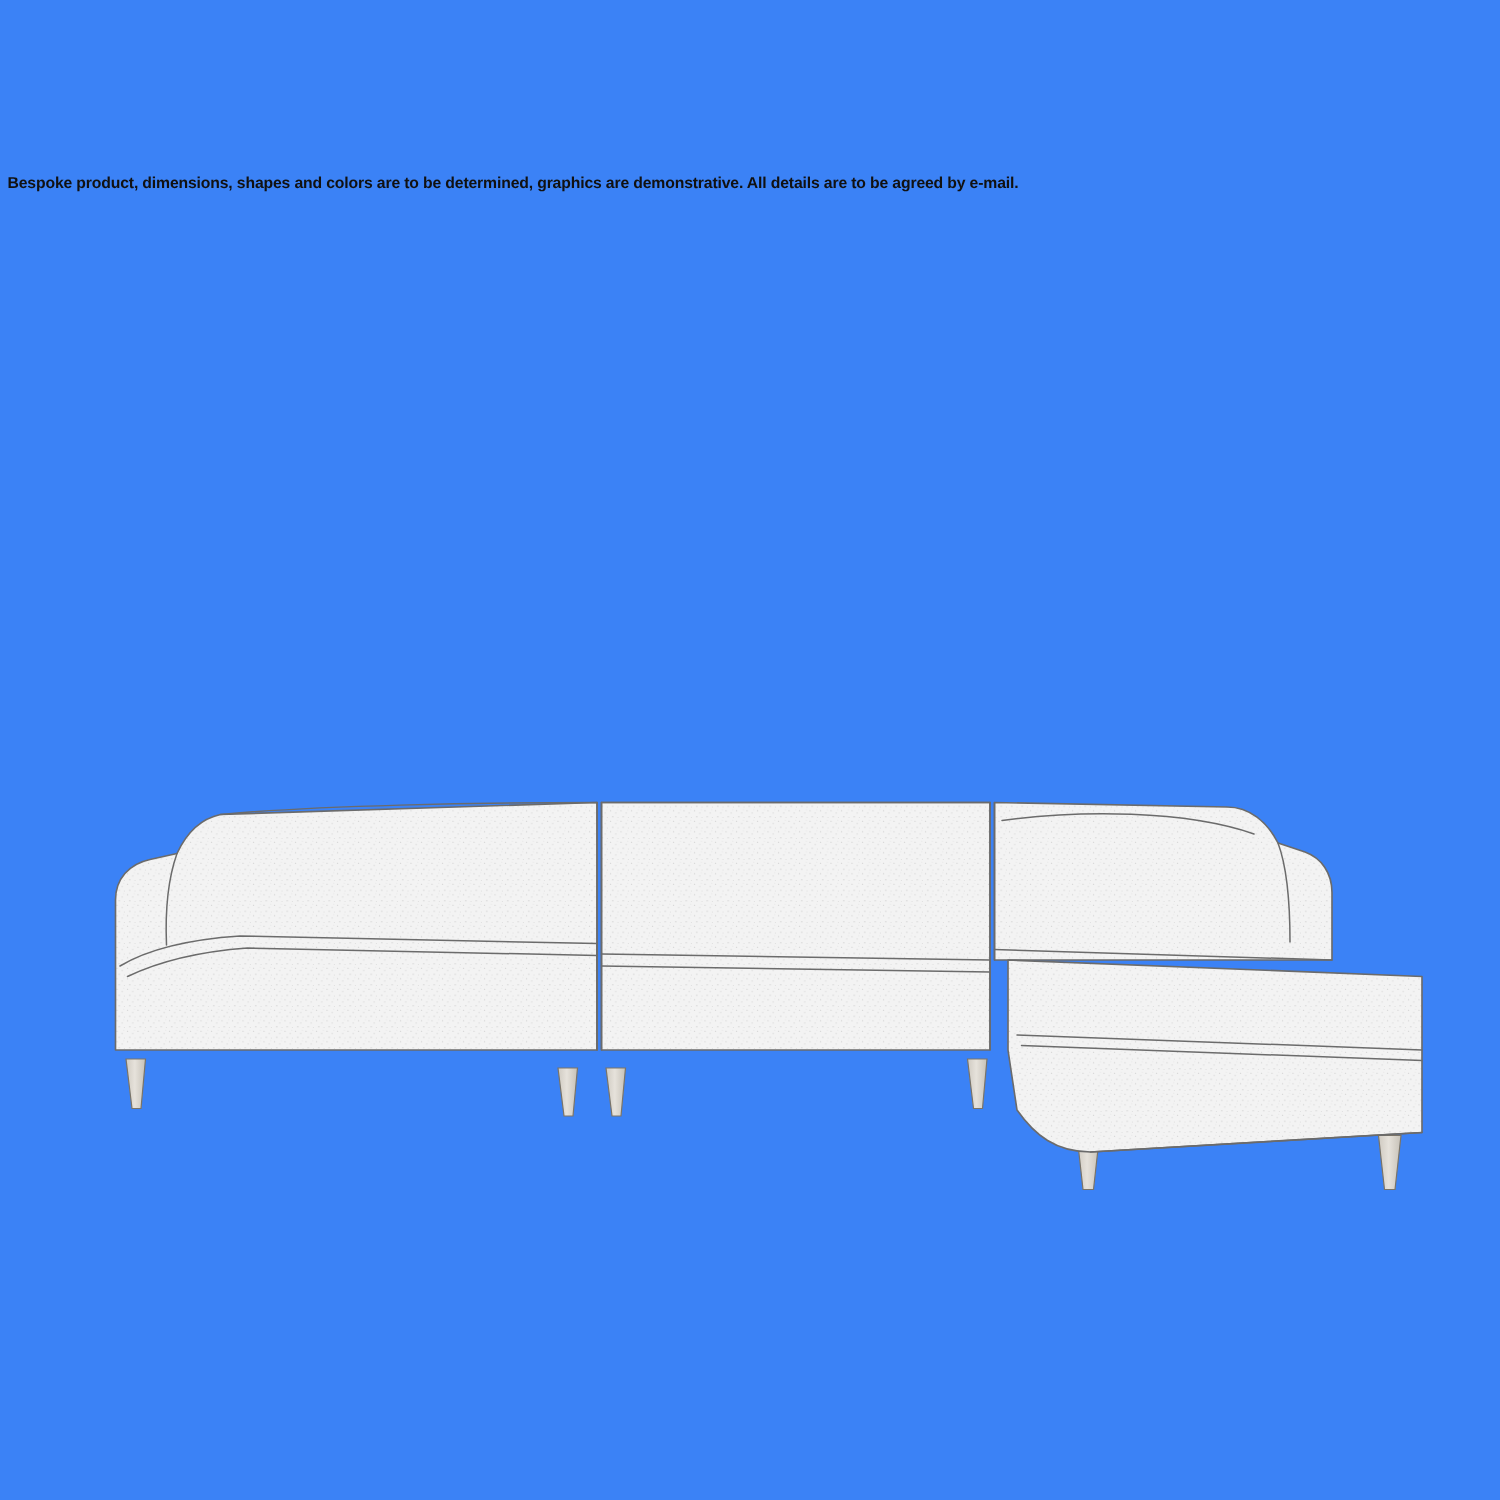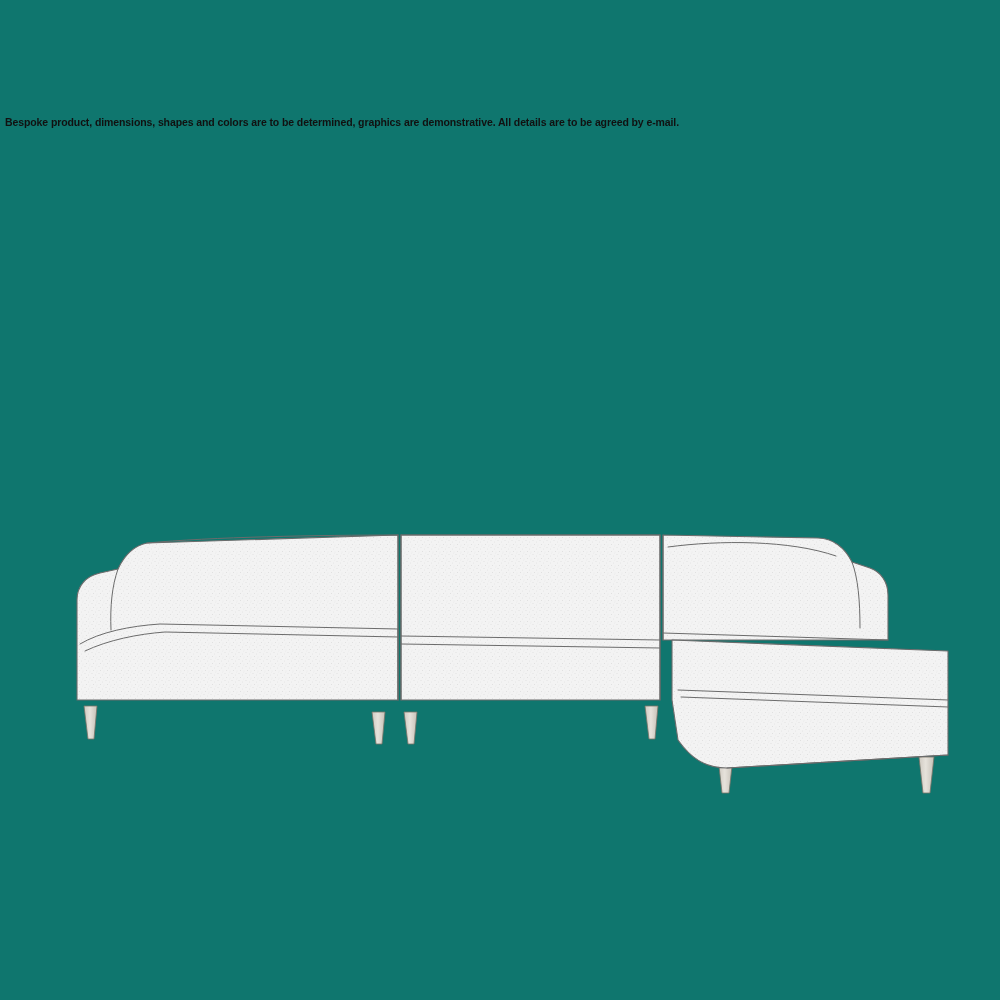--- a/index.html
+++ b/index.html
@@ -12,21 +12,21 @@
     height: 1000px;
     font-family: "Liberation Sans", sans-serif;
     position: relative;
     overflow: hidden;
   }
   .page {
     position: absolute;
     left: 0; top: 0;
     width: 1000px;
     height: 1000px;
-    background: #0f766e;
+    background: #3b82f6;
   }
   .disclaimer {
     position: absolute;
     left: 5px;
     top: 116px;
     font-size: 10.5px;
     font-weight: bold;
     color: #111111;
     letter-spacing: -0.1px;
     white-space: nowrap;

